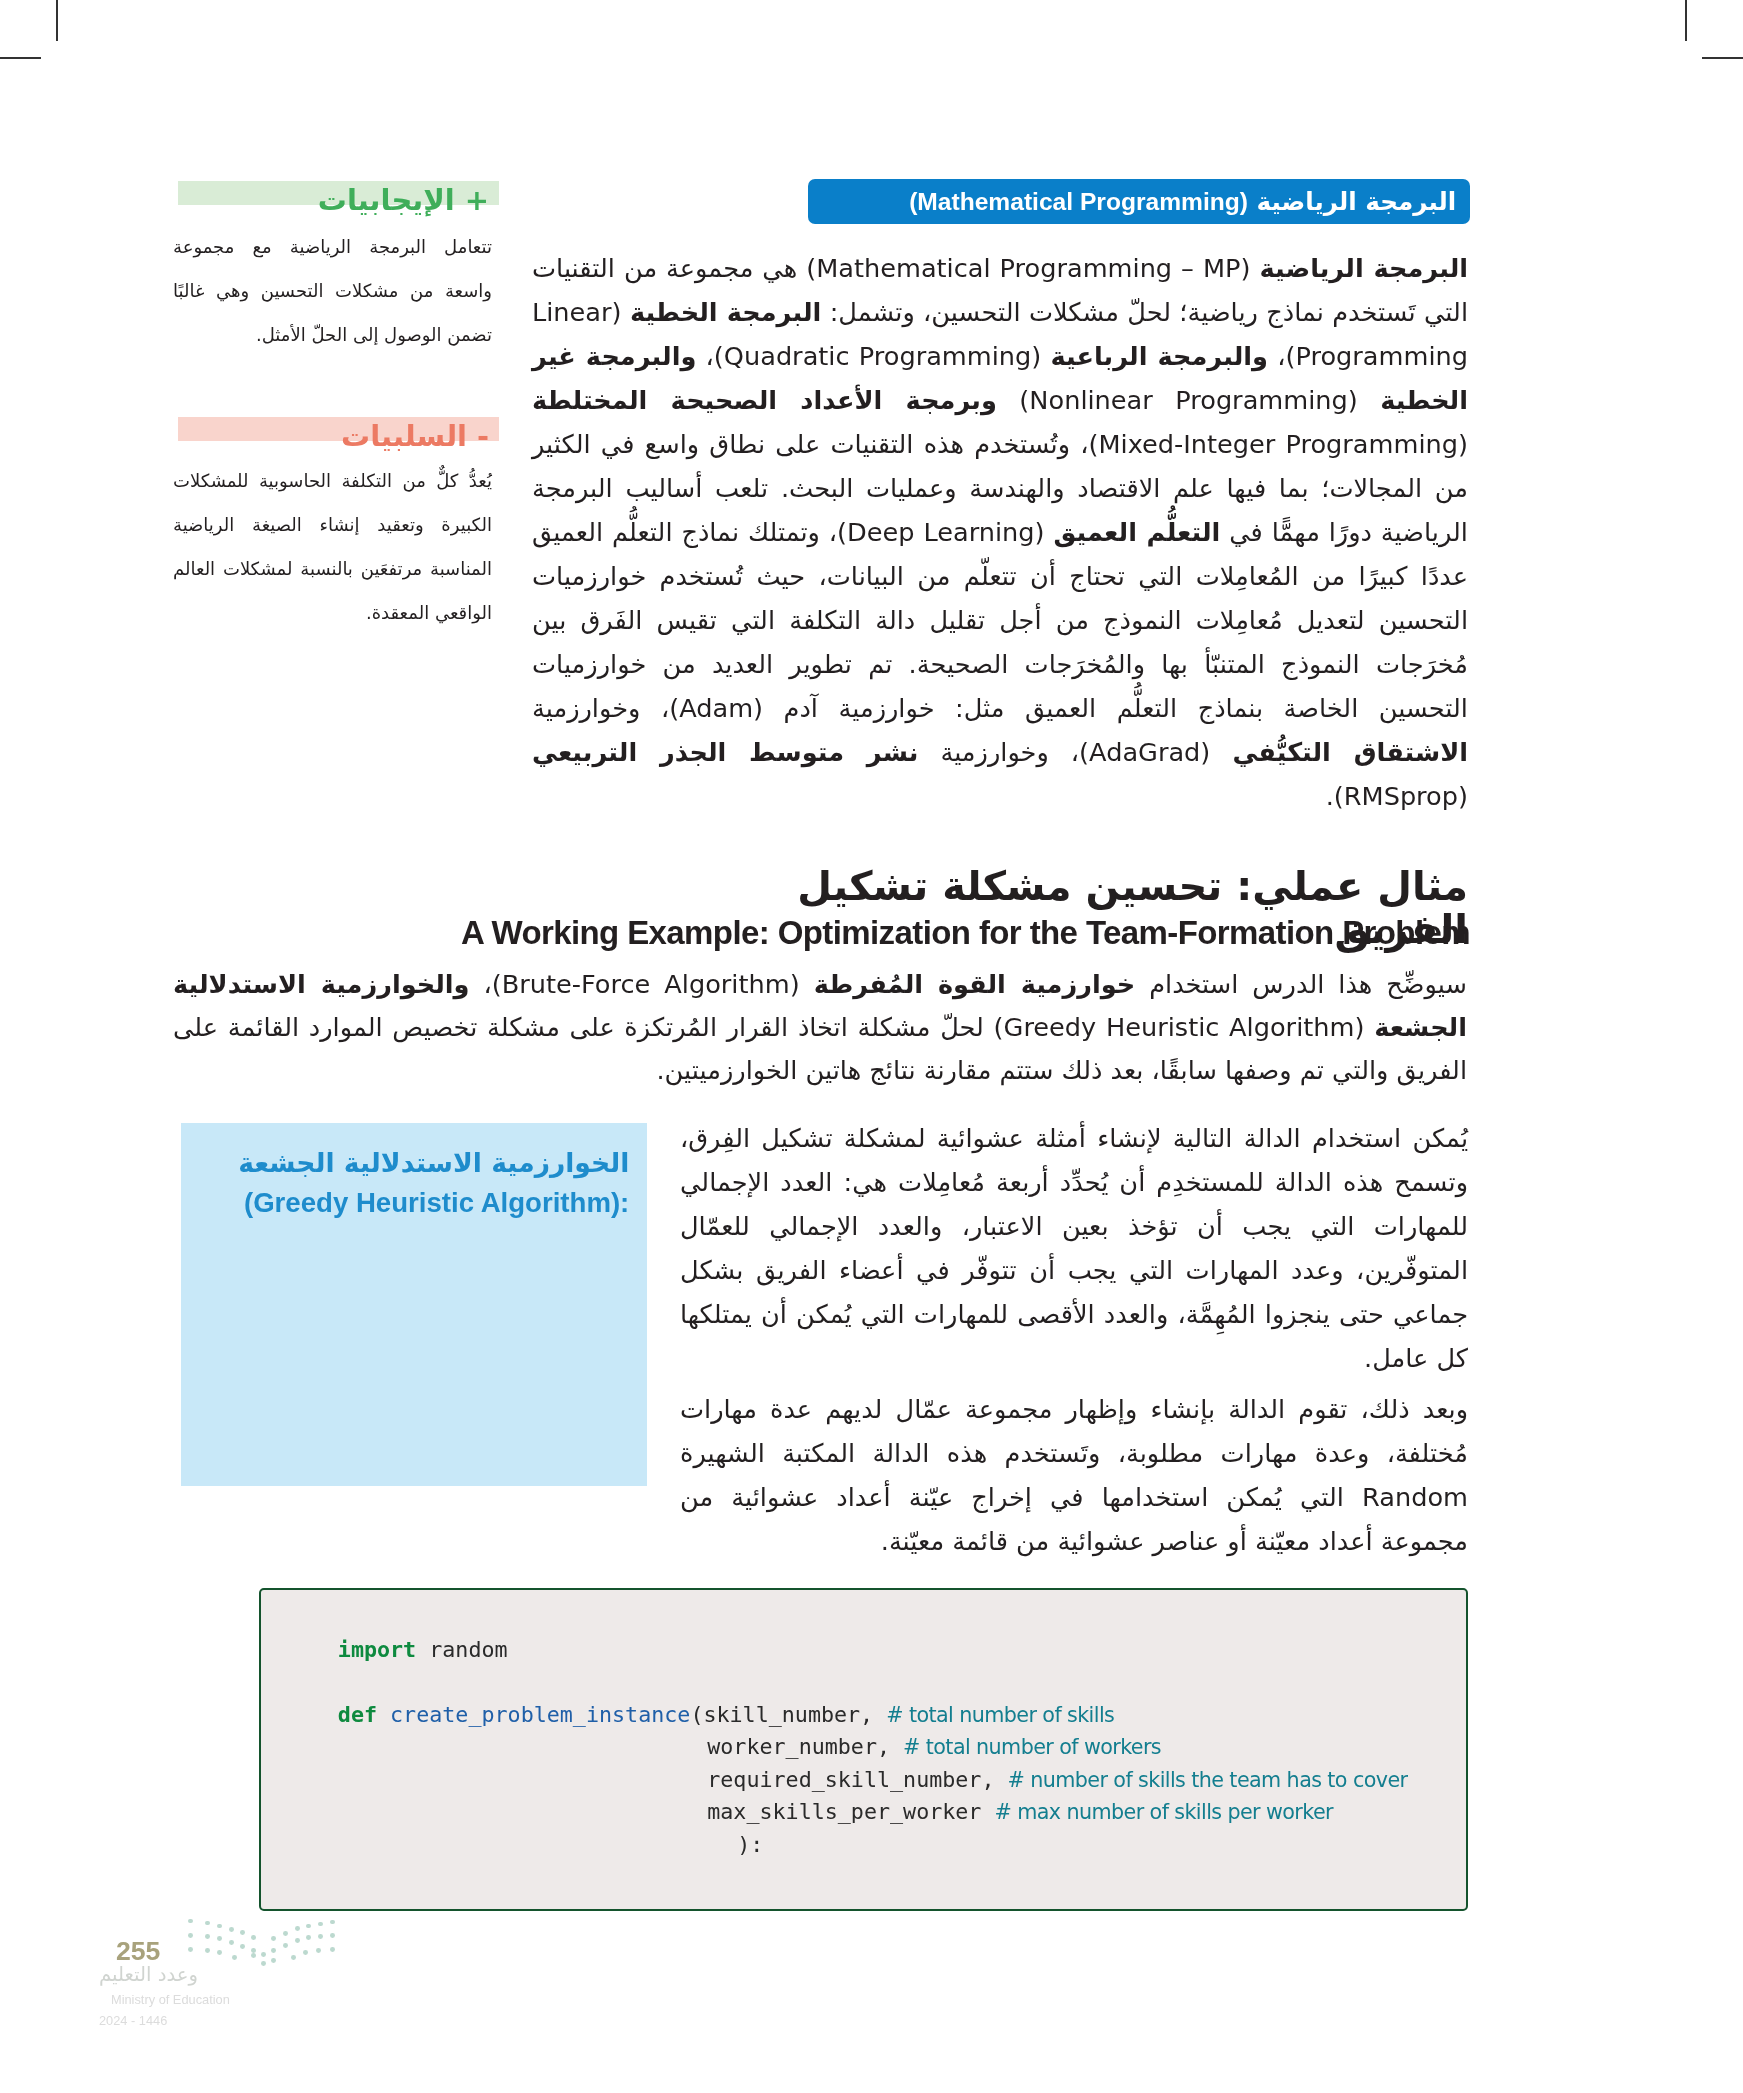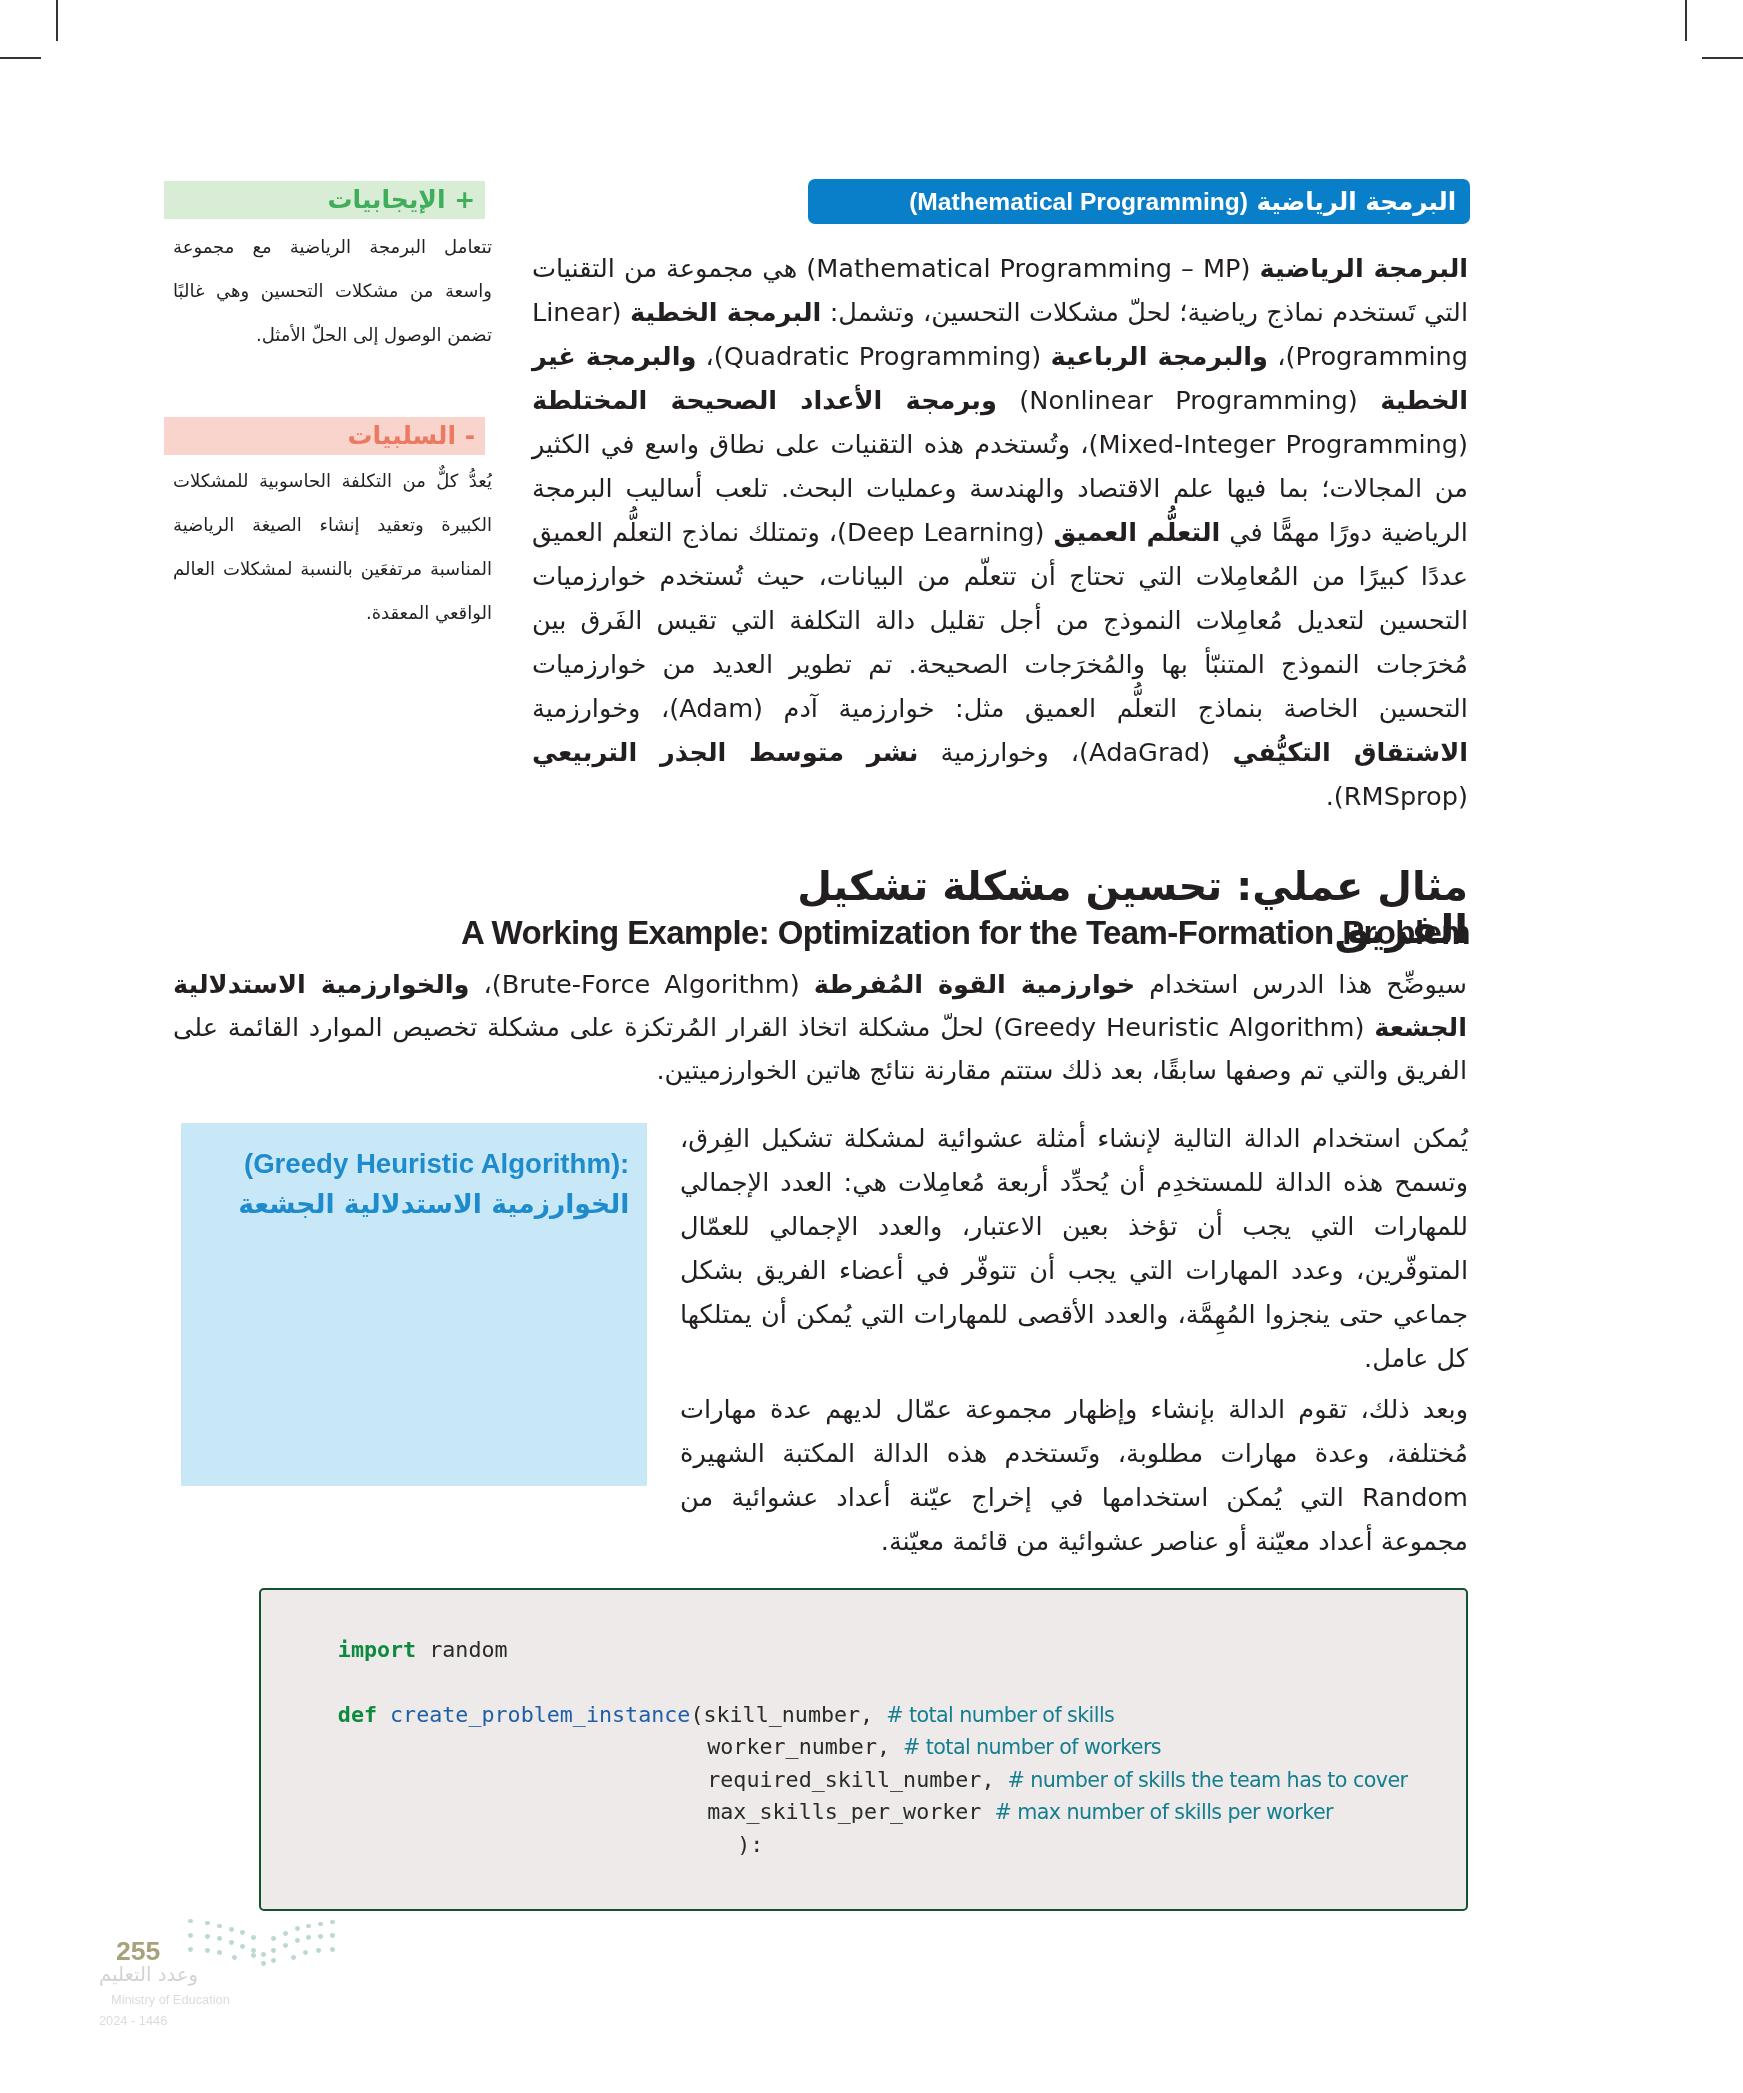--- a/index.html
+++ b/index.html
@@ -13,22 +13,22 @@
   #section-bar { position: absolute; left: 808px; top: 179px; width: 662px; height: 45px;
     background: #0a7fc9; border-radius: 7px; color: #fff; direction: rtl;
     font-size: 24.6px; font-weight: bold; line-height: 45px; padding-right: 13.8px; box-sizing: border-box;
     white-space: nowrap; }
 
   
   #main-para { position: absolute; left: 532px; top: 246px; width: 936px;
     font-size: 25.6px; line-height: 44px; }
 
   
-  .side-head { position: absolute; left: 164px; width: 321px; height: 38px; direction: rtl;
-    font-weight: bold; font-size: 25px; line-height: 38px; padding-right: 9.9px; box-sizing: border-box; }
+  .side-head { position: absolute; left: 178px; width: 321px; height: 24px; direction: rtl;
+    font-weight: bold; font-size: 29px; line-height: 38px; padding-right: 9.9px; box-sizing: border-box; }
   #pros-head { top: 181px; background: #d9ecd6; color: #3fae5a; }
   #cons-head { top: 417px; background: #f9d4cc; color: #ec7a63; }
   .side-text { position: absolute; left: 173px; width: 319px; font-size: 18px; line-height: 44px; }
   #pros-text { top: 225px; }
   #cons-text { top: 459px; }
 
   
   #example-ar { position: absolute; left: 690px; top: 865px; width: 778px; direction: rtl; text-align: right;
     font-size: 40px; font-weight: bold; line-height: 43px; }
   #example-en { position: absolute; left: 266px; top: 910px; width: 1204px; text-align: right;
@@ -88,22 +88,22 @@
 <div id="cons-text" class="side-text rtl">يُعدُّ كلٌّ من التكلفة الحاسوبية للمشكلات الكبيرة وتعقيد إنشاء الصيغة الرياضية المناسبة مرتفعَين بالنسبة لمشكلات العالم الواقعي المعقدة.</div>
 
 <div id="example-ar">مثال عملي: تحسين مشكلة تشكيل الفريق</div>
 <div id="example-en">A Working Example: Optimization for the Team-Formation Problem</div>
 
 <div id="intro-para" class="rtl">
   <span>سيوضِّح هذا الدرس استخدام </span><b>خوارزمية القوة المُفرطة</b><span> (Brute-Force Algorithm)، </span><b>والخوارزمية الاستدلالية الجشعة</b><span> (Greedy Heuristic Algorithm) لحلّ مشكلة اتخاذ القرار المُرتكزة على مشكلة تخصيص الموارد القائمة على الفريق والتي تم وصفها سابقًا، بعد ذلك ستتم مقارنة نتائج هاتين الخوارزميتين.</span>
 </div>
 
 <div id="greedy-box">
+  <div id="greedy-title">الخوارزمية الاستدلالية الجشعة</div>
   <div id="greedy-title-en">(Greedy Heuristic Algorithm):</div>
-  <div id="greedy-title">الخوارزمية الاستدلالية الجشعة</div>
 </div>
 
 <div id="func-para1" class="rtl">يُمكن استخدام الدالة التالية لإنشاء أمثلة عشوائية لمشكلة تشكيل الفِرق، وتسمح هذه الدالة للمستخدِم أن يُحدِّد أربعة مُعامِلات هي: العدد الإجمالي للمهارات التي يجب أن تؤخذ بعين الاعتبار، والعدد الإجمالي للعمّال المتوفّرين، وعدد المهارات التي يجب أن تتوفّر في أعضاء الفريق بشكل جماعي حتى ينجزوا المُهِمَّة، والعدد الأقصى للمهارات التي يُمكن أن يمتلكها كل عامل.</div>
 <div id="func-para2" class="rtl">وبعد ذلك، تقوم الدالة بإنشاء وإظهار مجموعة عمّال لديهم عدة مهارات مُختلفة، وعدة مهارات مطلوبة، وتَستخدم هذه الدالة المكتبة الشهيرة Random التي يُمكن استخدامها في إخراج عيّنة أعداد عشوائية من مجموعة أعداد معيّنة أو عناصر عشوائية من قائمة معيّنة.</div>
 
 <div id="code-block">
   <div class="code-line" style="left:24.6px;top:21.7px;">
     <span class="kw">import</span><span> random</span>
   </div>
   <div class="code-line" style="left:24.6px;top:87px;">

